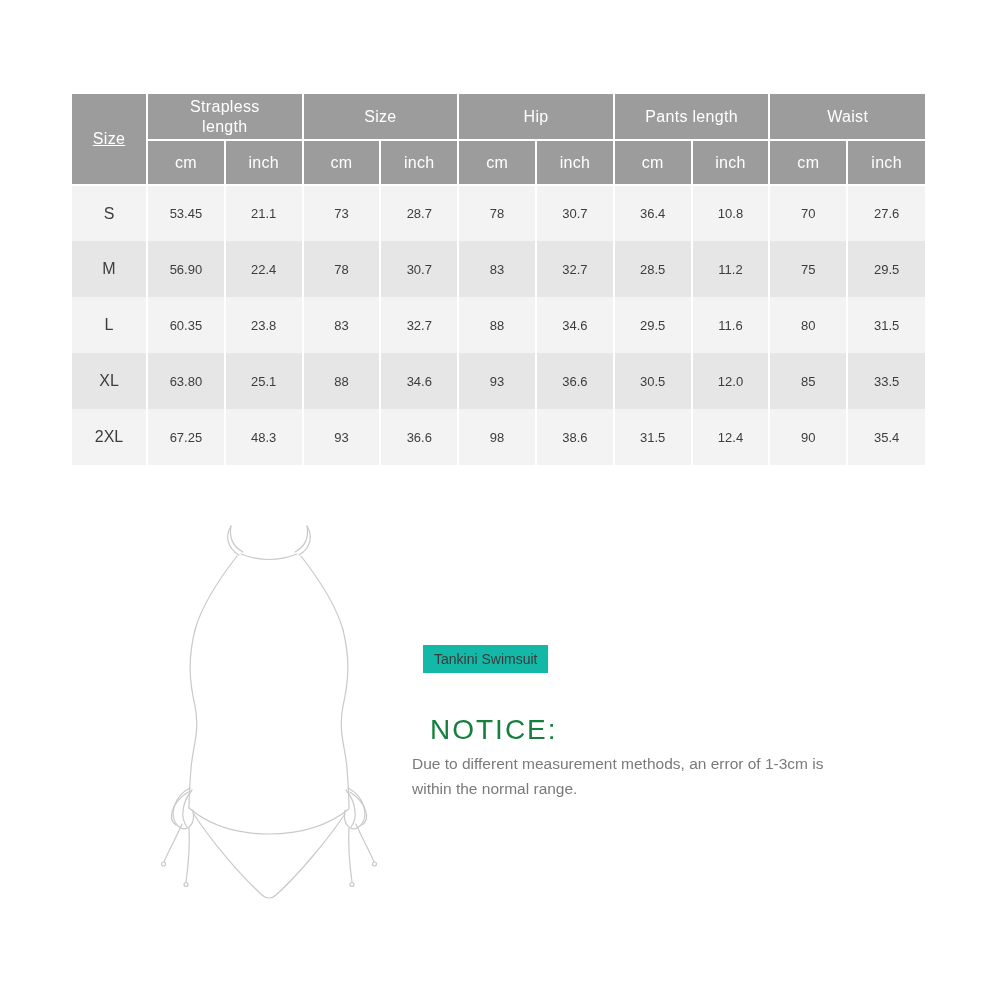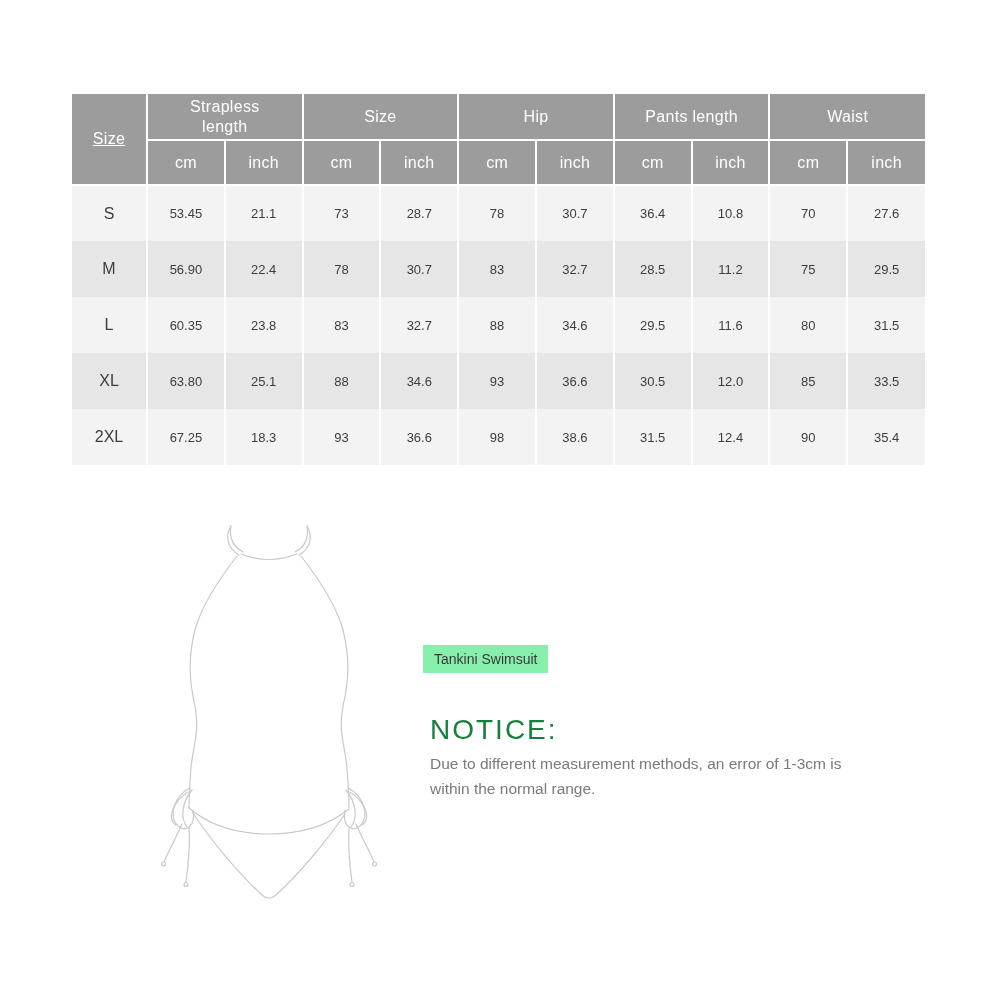--- a/index.html
+++ b/index.html
@@ -63,40 +63,40 @@
     left: 140px; top: 520px;
     width: 280px; height: 400px;
   }
   .swimsuit-figure svg { display: block; width: 280px; height: 400px; }
 
   
   .caption-tag {
     position: absolute;
     left: 423px; top: 645px;
     height: 28px;
-    background: #86efac;
+    background: #14b8a6;
     color: #3a3a3a;
     font-size: 14px;
     line-height: 28px;
     padding: 0 11px;
     white-space: nowrap;
   }
 
   
   .notice-title {
     position: absolute;
     left: 430px; top: 714px;
     font-size: 28px;
     letter-spacing: 2px;
     color: #15803d;
     font-weight: normal;
   }
   .notice-body {
     position: absolute;
-    left: 430px; top: 751px;
+    left: 412px; top: 751px;
     width: 445px;
     font-size: 15.5px;
     line-height: 25px;
     color: #7a7a7a;
   }
 </style>
 </head>
 <body>
 
 <div class="table-wrap">
@@ -185,21 +185,21 @@
           <td>93</td>
           <td>36.6</td>
           <td>30.5</td>
           <td>12.0</td>
           <td>85</td>
           <td>33.5</td>
         </tr>
         <tr>
           <td class="size-col">2XL</td>
           <td>67.25</td>
-          <td>18.3</td>
+          <td>48.3</td>
           <td>93</td>
           <td>36.6</td>
           <td>98</td>
           <td>38.6</td>
           <td>31.5</td>
           <td>12.4</td>
           <td>90</td>
           <td>35.4</td>
         </tr>
       </tbody>

